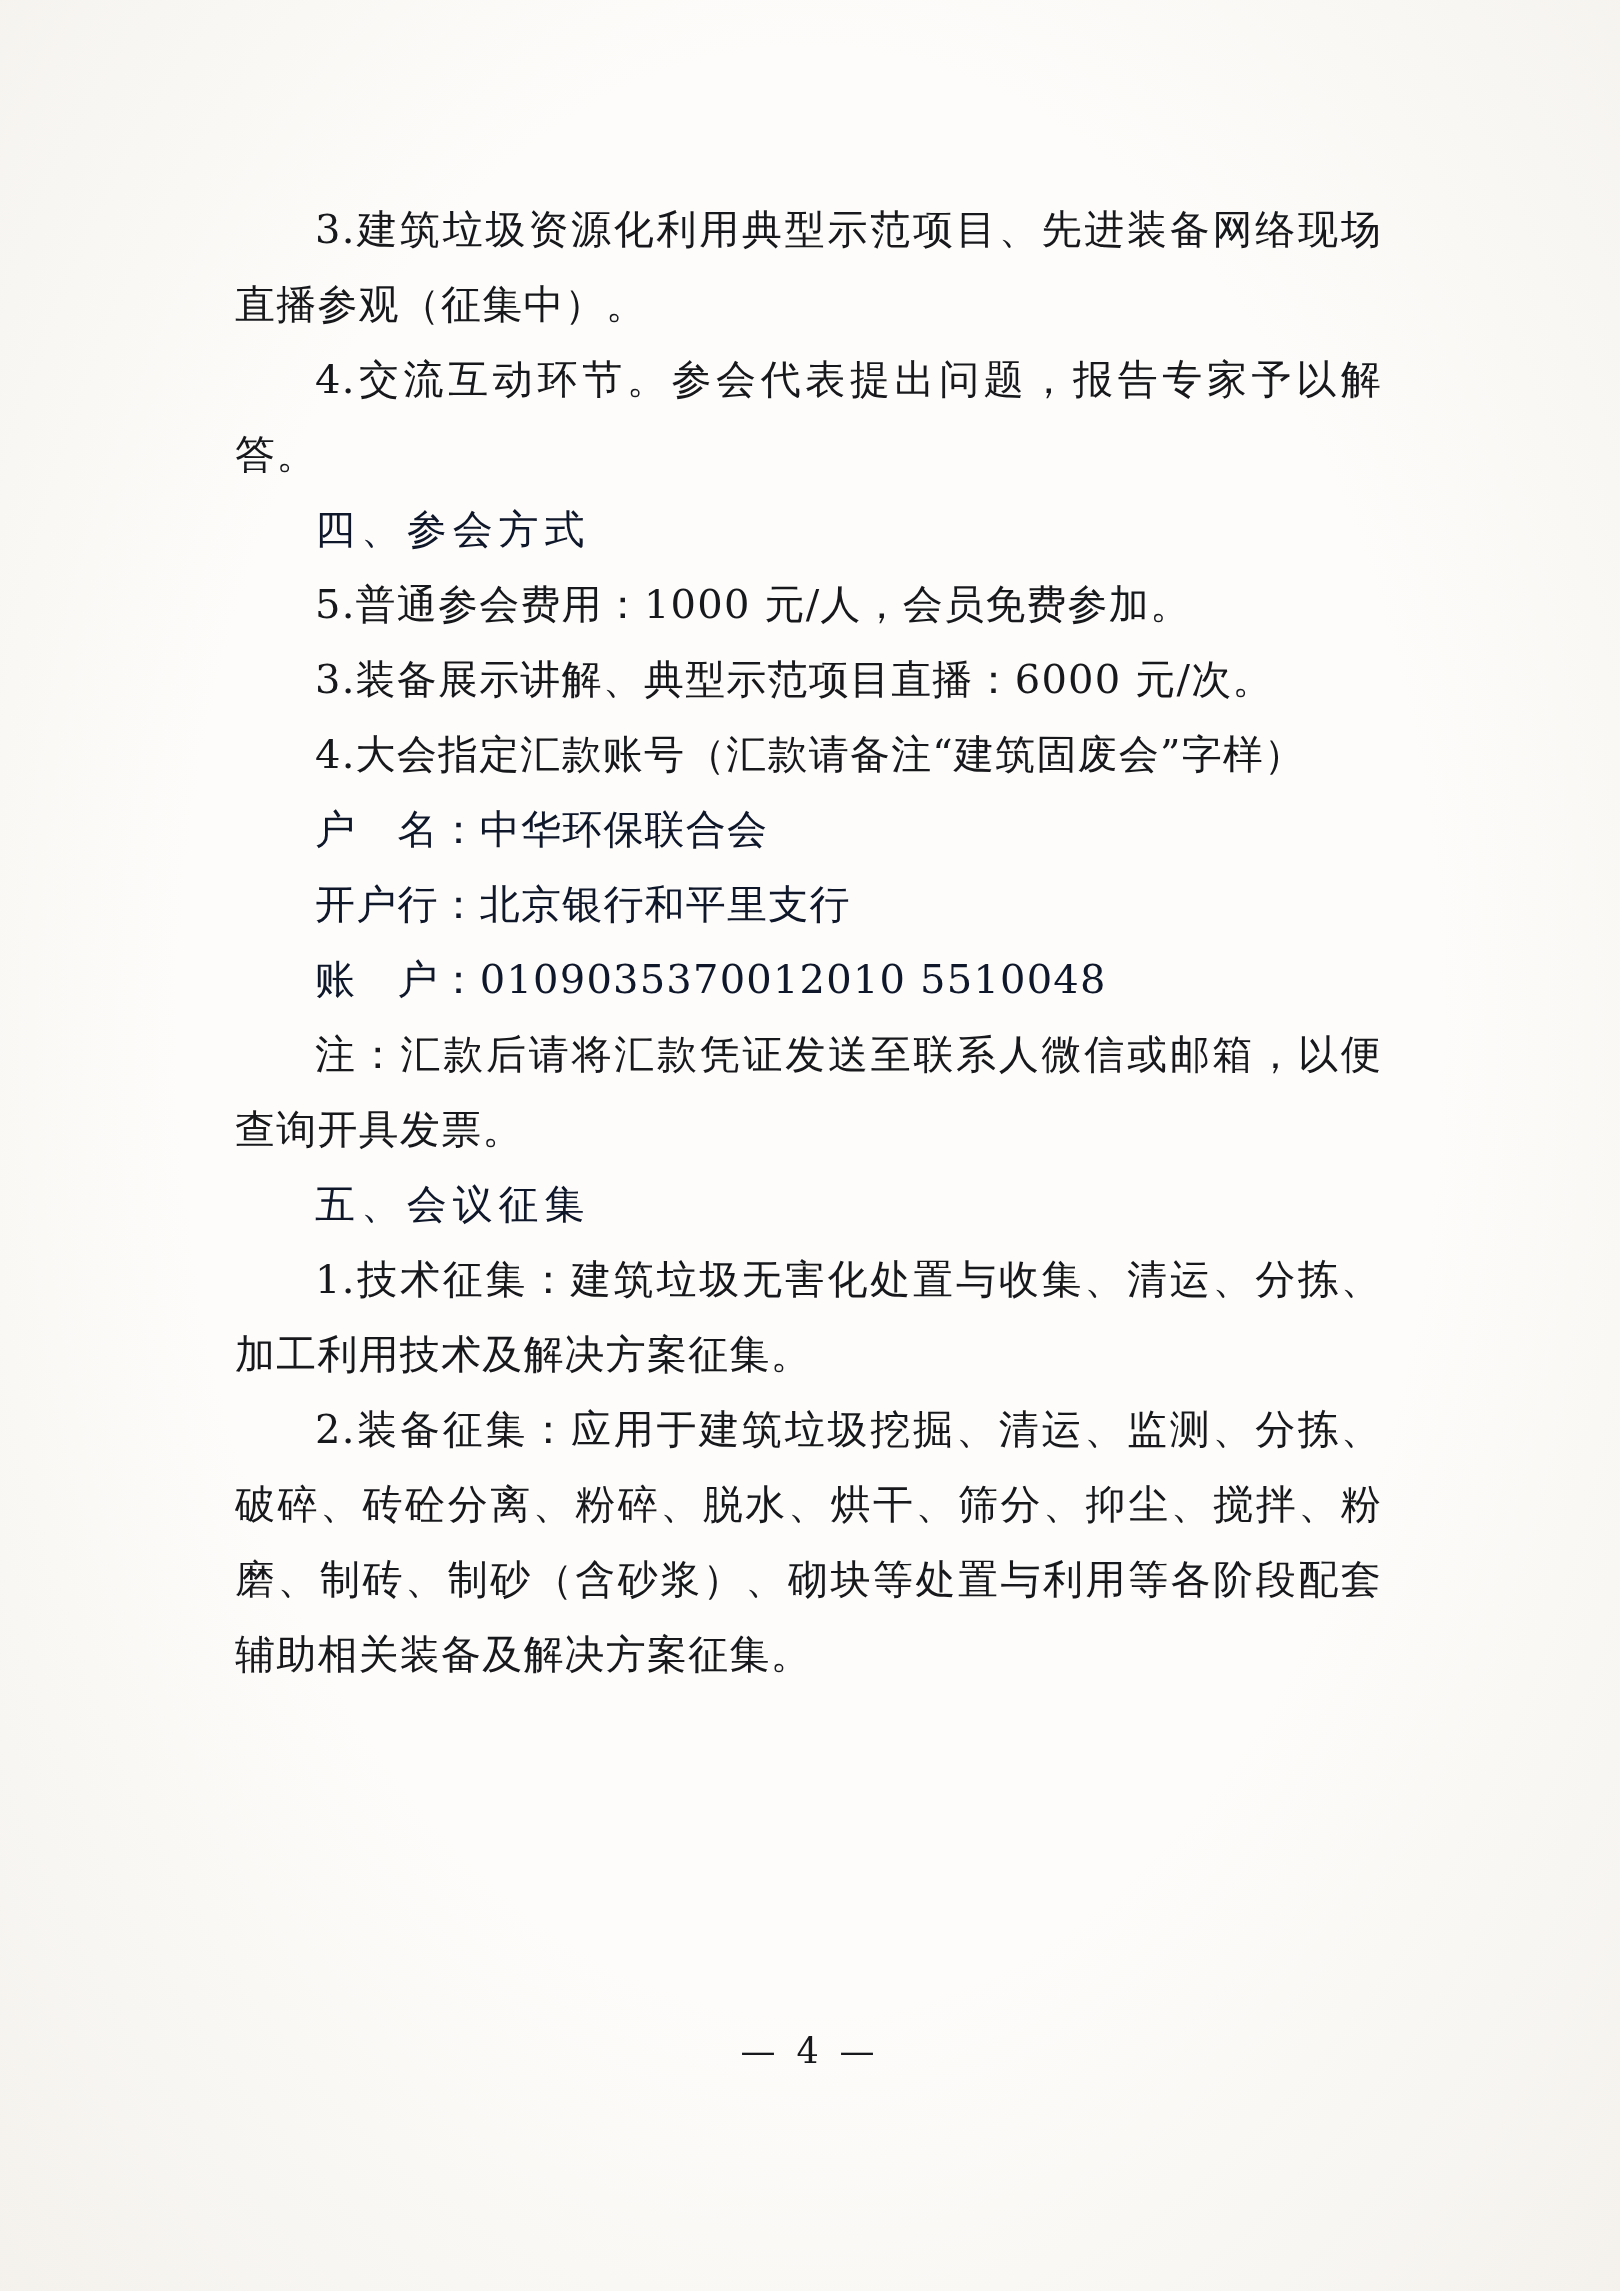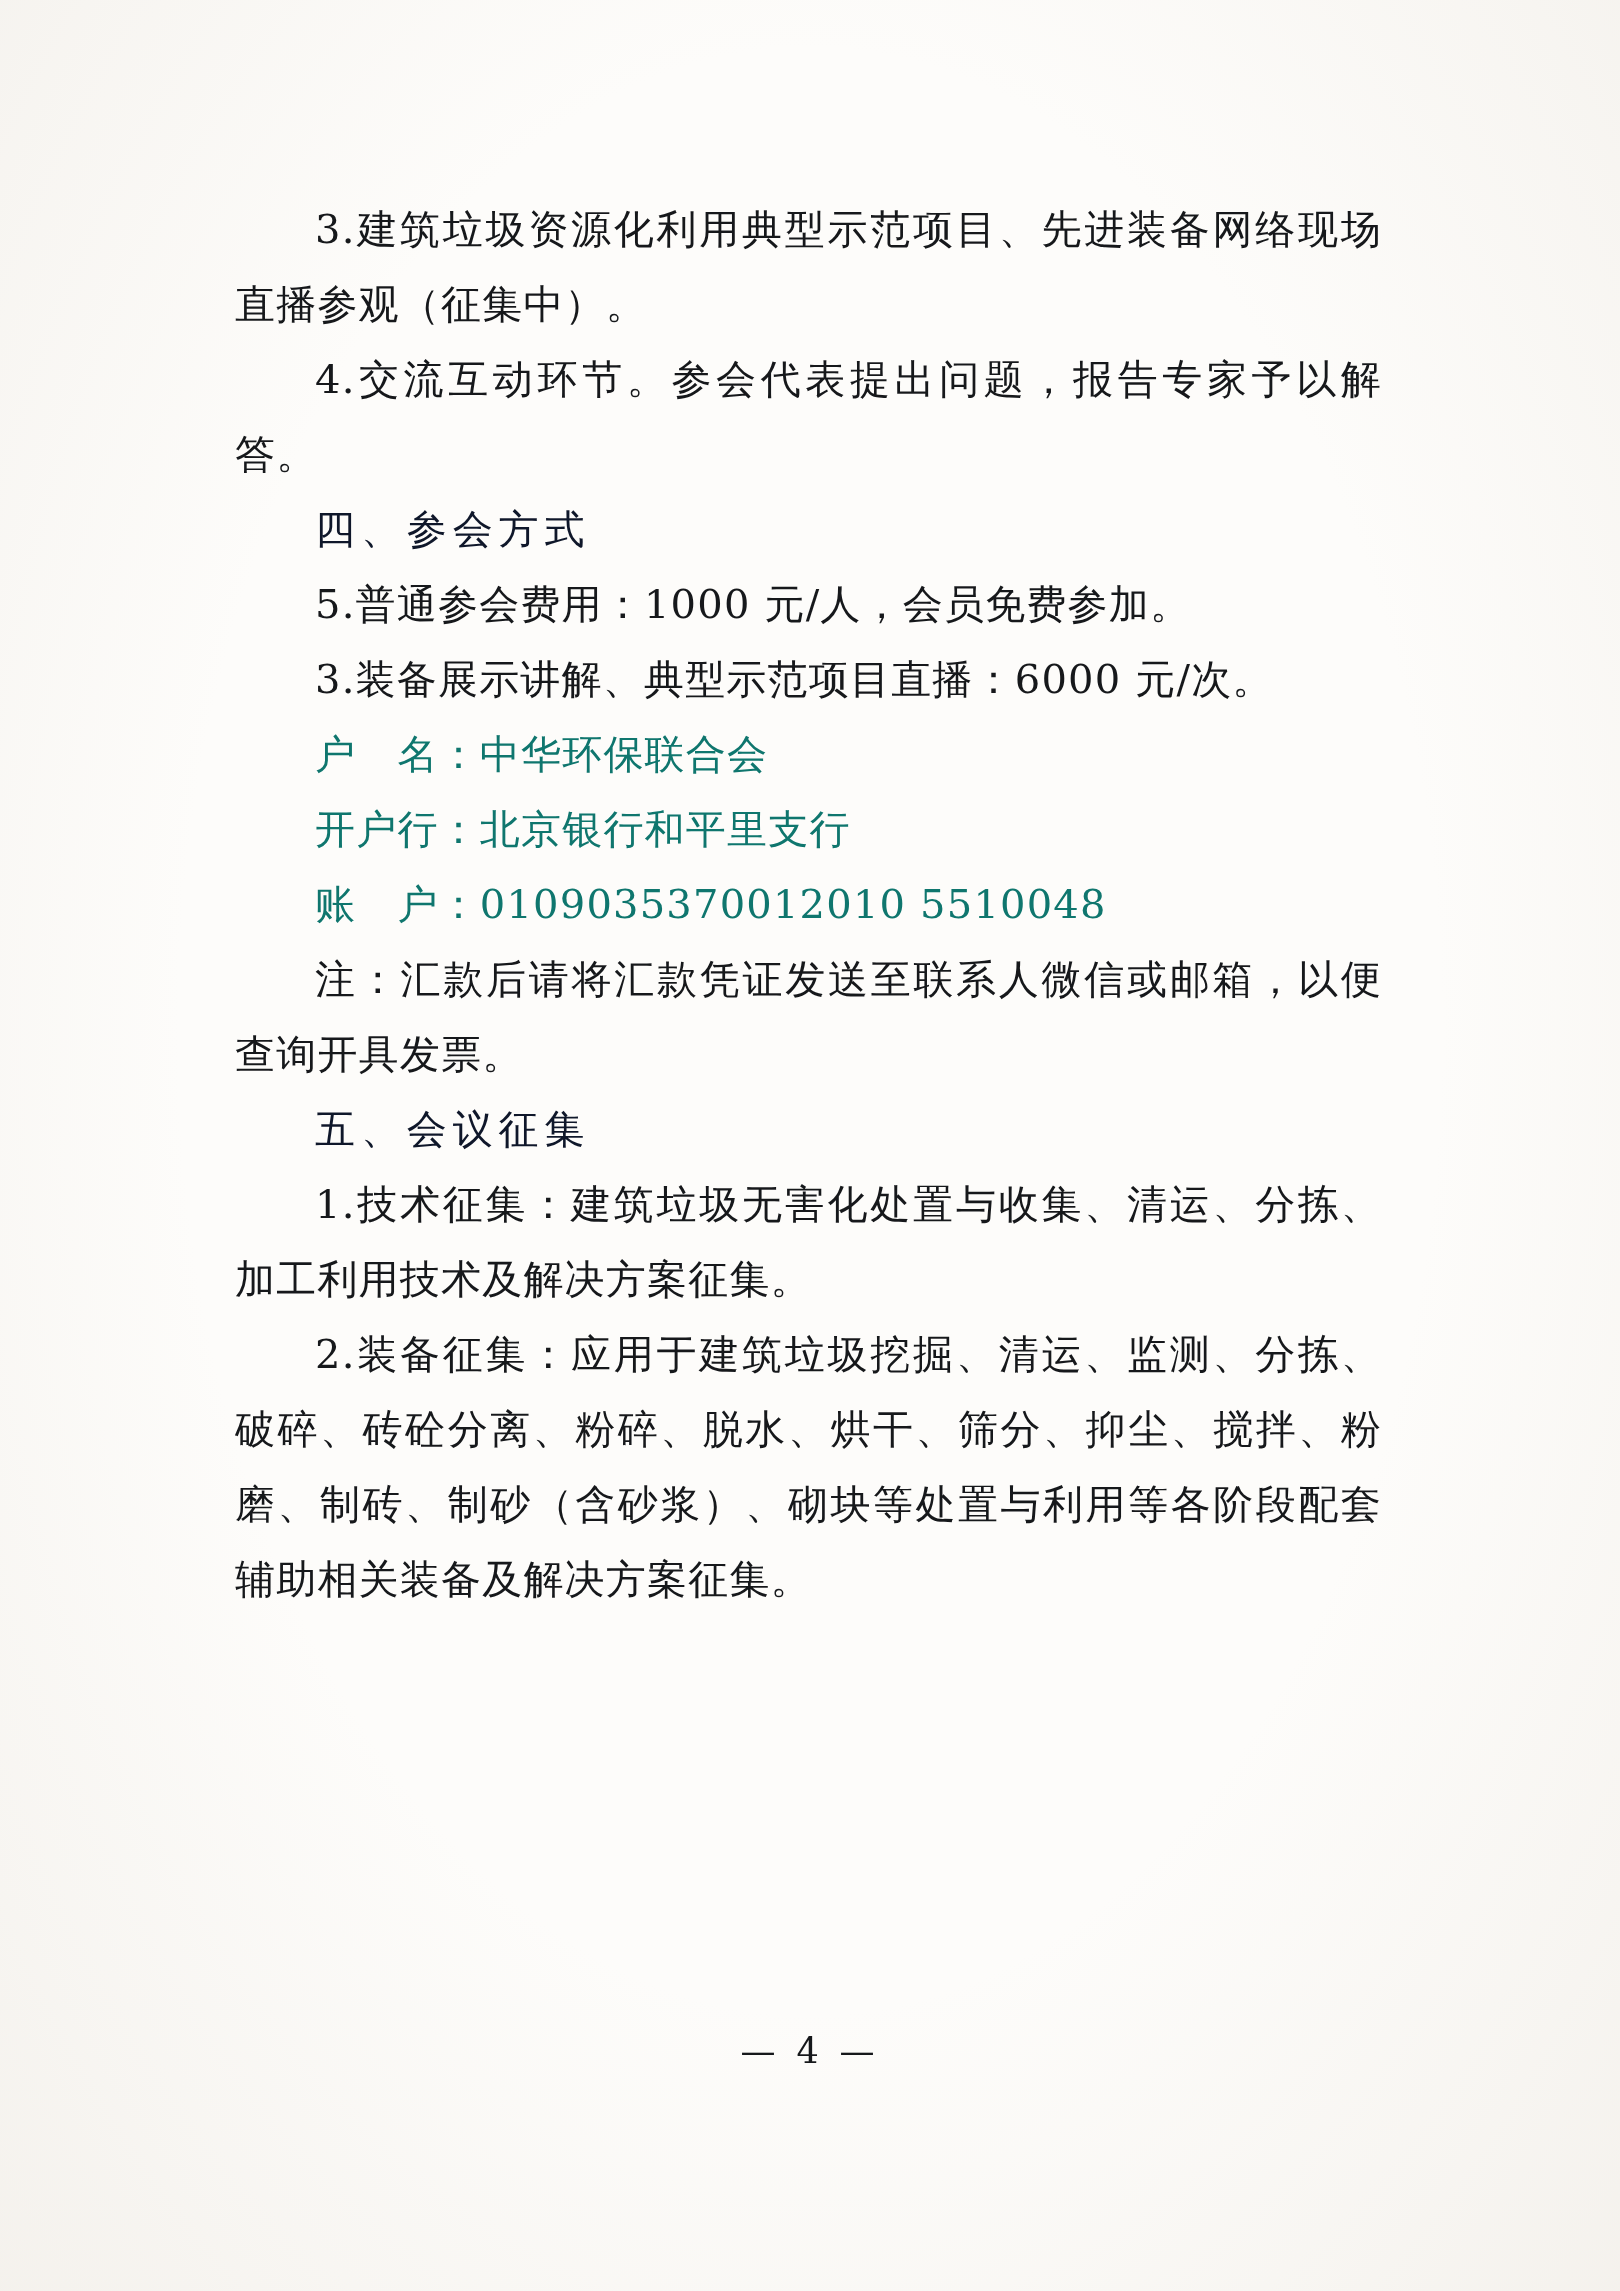--- a/index.html
+++ b/index.html
@@ -50,21 +50,21 @@
     line-height: 75px;
     letter-spacing: 5.9px;
     color: #0f172a;
     text-indent: 80px;
   }
   .acct-line {
     font-family: "DejaVu Serif", "Liberation Serif", serif;
     font-size: 40px;
     line-height: 75px;
     letter-spacing: 1.2px;
-    color: #0f766e;
+    color: #0f172a;
     text-indent: 80px;
     white-space: pre;
   }
   .footer {
     position: absolute;
     left: 0;
     right: 0;
     top: 2031px;
     text-align: center;
     font-family: "DejaVu Serif", "Liberation Serif", serif;
@@ -88,20 +88,21 @@
 
     <p class="para indent">4.交流互动环节。参会代表提出问题，报告专家予以解答。</p>
 
     <div class="heading">四、参会方式</div>
 
     <p class="para indent">5.普通参会费用：1000 元/人，会员免费参加。</p>
 
 
     <p class="para indent">3.装备展示讲解、典型示范项目直播：6000 元/次。</p>
 
+    <p class="para indent">4.大会指定汇款账号（汇款请备注“建筑固废会”字样）</p>
 
     <div class="acct-line">户　名：中华环保联合会</div>
 
     <div class="acct-line">开户行：北京银行和平里支行</div>
 
     <div class="acct-line">账　户：0109035370012010 5510048</div>
 
     <p class="para indent">注：汇款后请将汇款凭证发送至联系人微信或邮箱，以便查询开具发票。</p>
 
     <div class="heading">五、会议征集</div>

